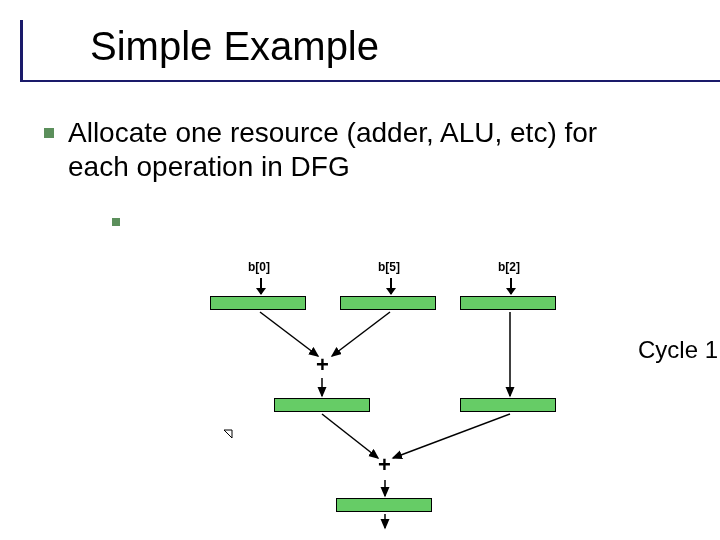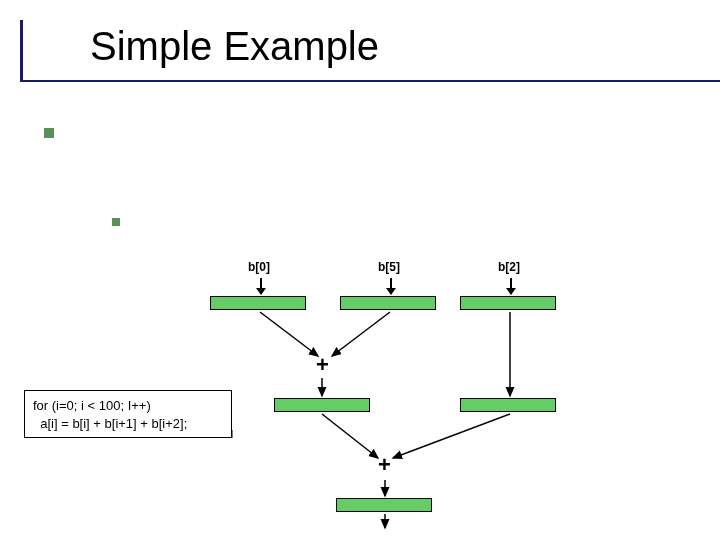--- a/index.html
+++ b/index.html
@@ -22,35 +22,37 @@
 </style>
 </head>
 <body>
 <div class="slide">
 
   <div class="vline"></div>
   <div class="hline"></div>
   <div class="title">Simple Example</div>
 
   <div class="sq1"></div>
+  <div class="bullet1">Allocate one resource (adder, ALU, etc) for each operation in DFG</div>
 
   <div class="sq2"></div>
 
   <div class="lbl" style="left:248px;top:260px">b[0]</div>
   <div class="lbl" style="left:378px;top:260px">b[5]</div>
   <div class="lbl" style="left:498px;top:260px">b[2]</div>
 
   <div class="arr" style="left:260px;top:278px;height:16px"></div>
   <div class="arr" style="left:390px;top:278px;height:16px"></div>
   <div class="arr" style="left:510px;top:278px;height:16px"></div>
 
   <div class="reg" style="left:210px;top:296px"></div>
   <div class="reg" style="left:340px;top:296px"></div>
   <div class="reg" style="left:460px;top:296px"></div>
 
+  <div class="cycle">Cycle 1</div>
 
   <div class="plus" style="left:316px;top:352px">+</div>
 
   <svg style="position:absolute;left:0;top:0;width:720px;height:540px;pointer-events:none">
     <defs>
       <marker id="ah" markerWidth="8" markerHeight="8" refX="6" refY="3" orient="auto">
         <path d="M0,0 L7,3 L0,6 Z" fill="#000"></path>
       </marker>
     </defs>
 
@@ -72,18 +74,14 @@
     <path d="M224 430 L232 430 L232 438 Z" fill="#fff" stroke="#000" stroke-width="1"></path>
   </svg>
 
   <div class="reg" style="left:274px;top:398px"></div>
   <div class="reg" style="left:460px;top:398px"></div>
 
   <div class="plus" style="left:378px;top:452px">+</div>
 
   <div class="reg" style="left:336px;top:498px"></div>
 
-  <div class="codebox">
-    <div>for (i=0; i &lt; 100; I++)</div>
-    <div>&nbsp;&nbsp;a[i] = b[i] + b[i+1] + b[i+2];</div>
-  </div>
 
 </div>
 
 </body></html>

